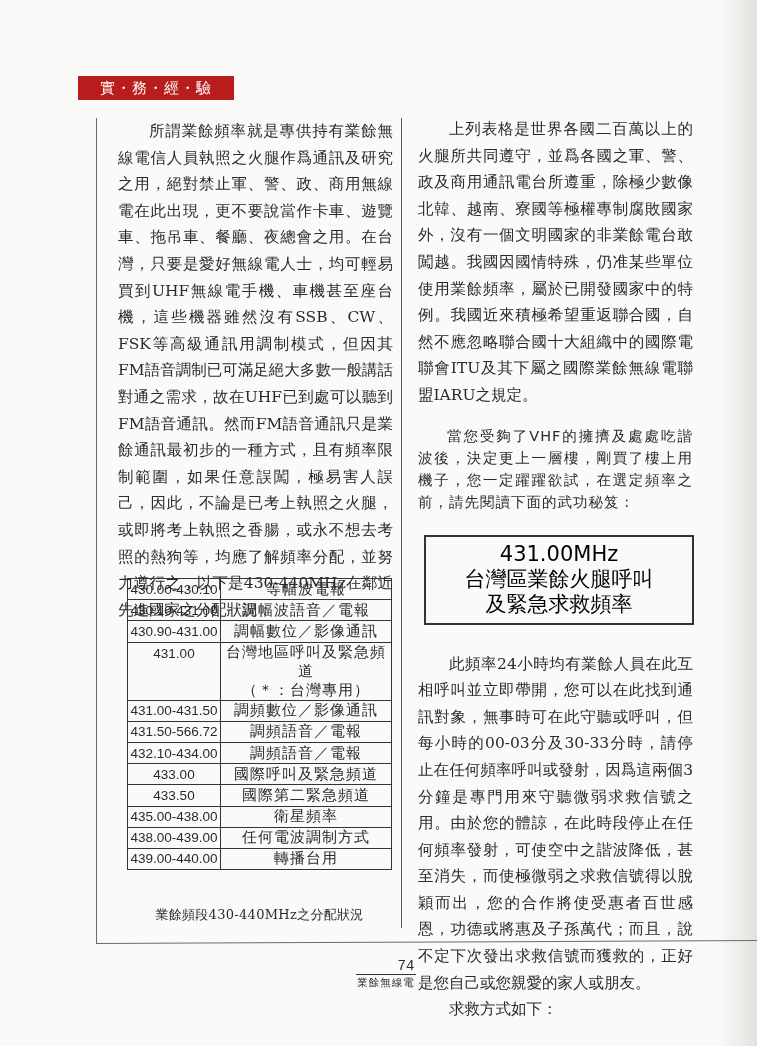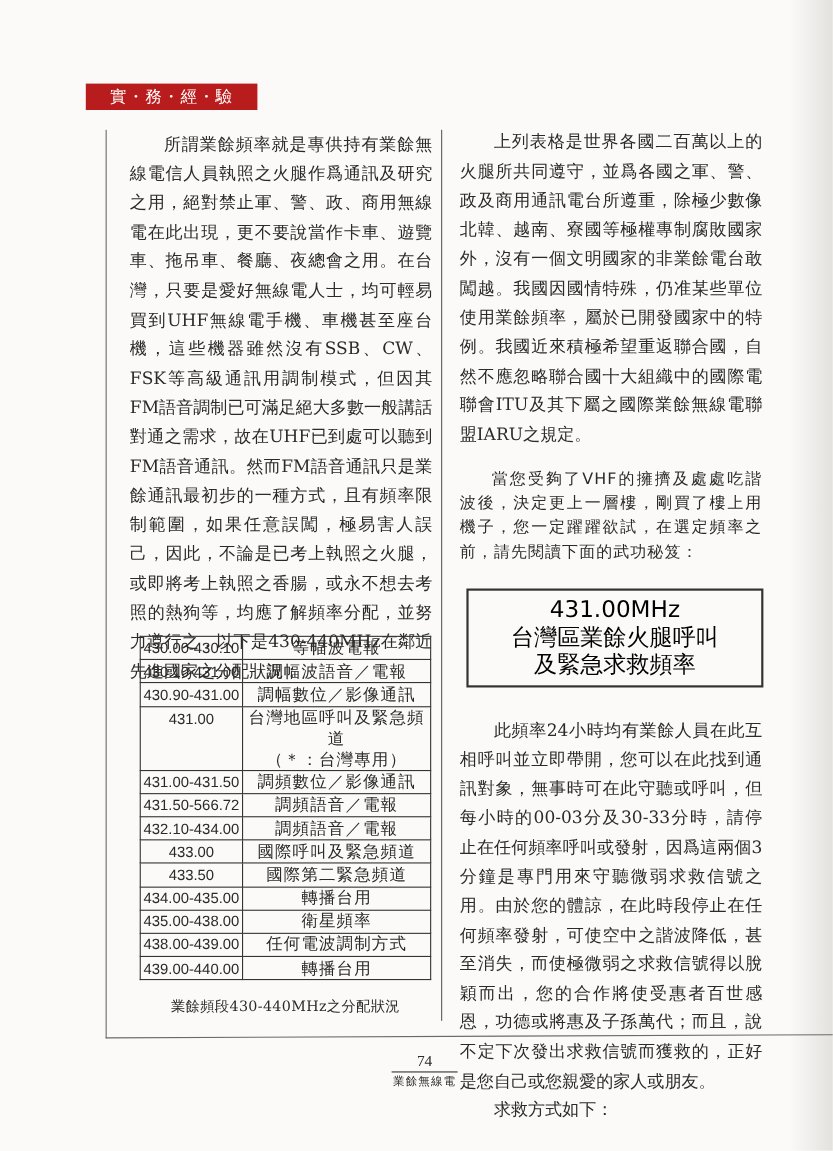--- a/index.html
+++ b/index.html
@@ -56,22 +56,22 @@
   .alloc-table td.freq { width: 92px; font-family: Liberation Sans, sans-serif; font-size: 13.5px; }
   .alloc-table td.use { font-size: 15px; letter-spacing: 1px; }
   .alloc-table tr.tall td { height: 42px; }
   .alloc-table tr.tall td.freq { vertical-align: top; padding-top: 3px; }
   .use-line { display: block; line-height: 19px; }
   .table-caption {
     position: absolute; left: 127px; top: 906px; width: 265px; text-align: center;
     font-size: 13px; letter-spacing: 0.3px;
   }
   .footer-page {
-    position: absolute; left: 356px; top: 958px; width: 60px; text-align: center;
-    font-family: Liberation Serif, serif; font-size: 14px; line-height: 16px;
+    position: absolute; left: 376px; top: 958px; width: 60px; text-align: center;
+    font-family: Liberation Mono, monospace; font-size: 14px; line-height: 16px;
   }
   .footer-rule { position: absolute; left: 356px; top: 974px; width: 60px; height: 1px; background: #333; }
   .footer-mag {
     position: absolute; left: 350px; top: 976px; width: 72px; text-align: center;
     font-size: 10.5px; letter-spacing: 1px;
   }
 </style>
 </head>
 <body>
 
@@ -122,24 +122,20 @@
     </tr>
     <tr>
       <td class="freq">433.00</td>
       <td class="use">國際呼叫及緊急頻道</td>
     </tr>
     <tr>
       <td class="freq">433.50</td>
       <td class="use">國際第二緊急頻道</td>
     </tr>
     <tr>
-      <td class="freq">434.00-435.00</td>
-      <td class="use">轉播台用</td>
-    </tr>
-    <tr>
       <td class="freq">435.00-438.00</td>
       <td class="use">衛星頻率</td>
     </tr>
     <tr>
       <td class="freq">438.00-439.00</td>
       <td class="use">任何電波調制方式</td>
     </tr>
     <tr>
       <td class="freq">439.00-440.00</td>
       <td class="use">轉播台用</td>

